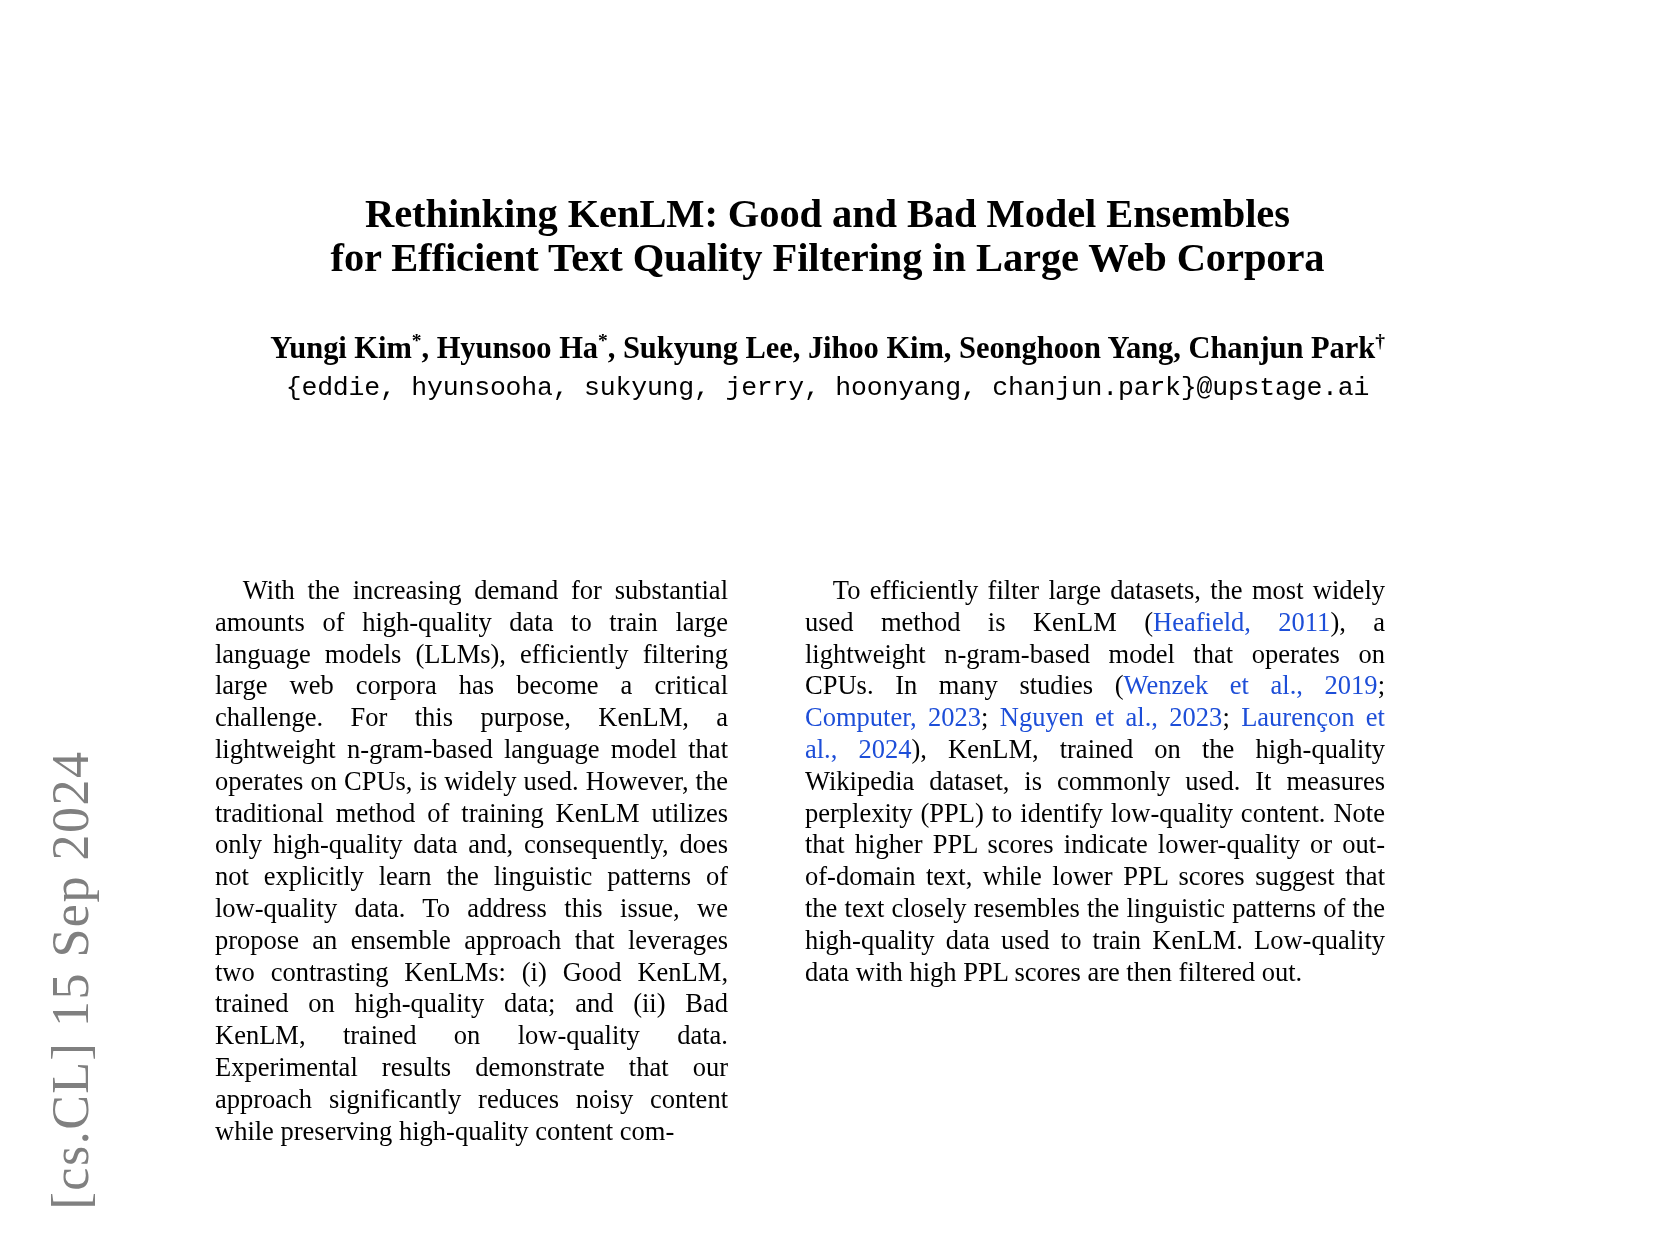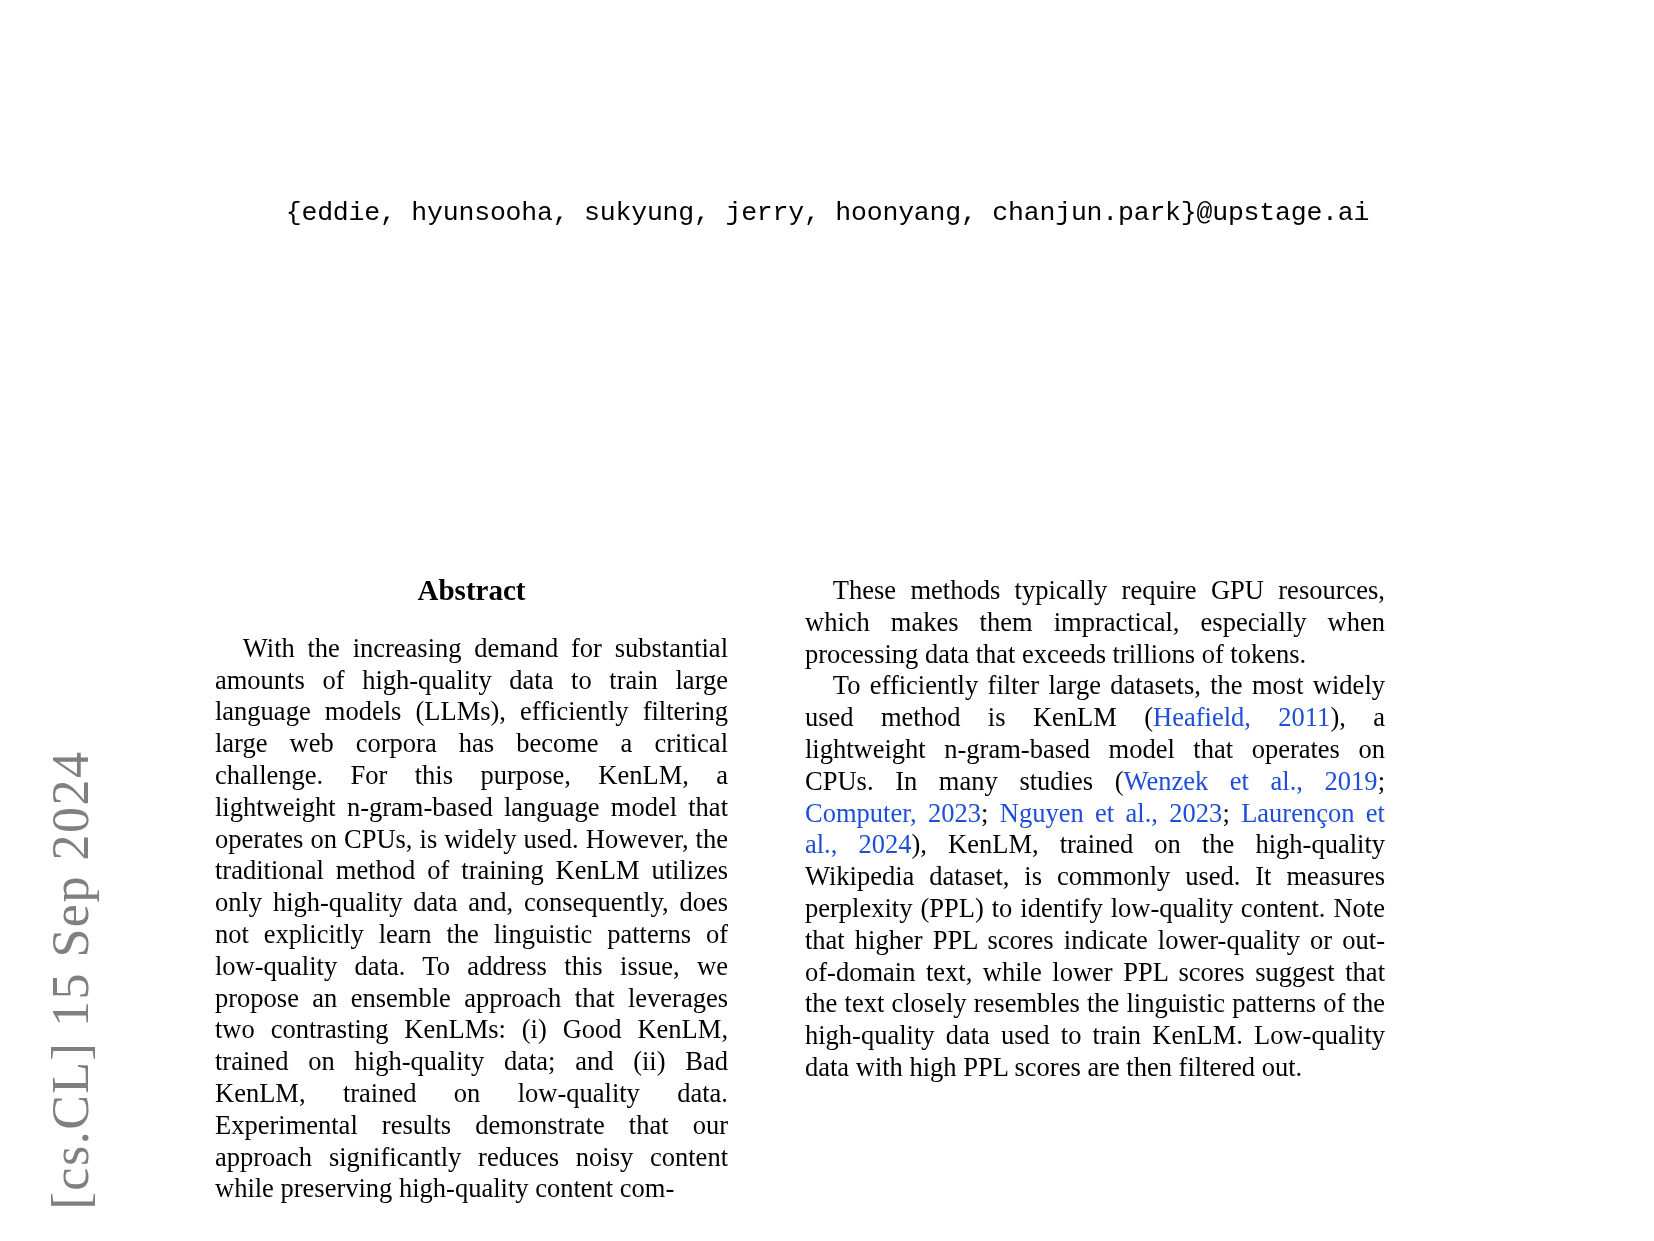--- a/index.html
+++ b/index.html
@@ -125,34 +125,37 @@
 </style>
 </head>
 <body>
 
 <div id="page">
 
   <div id="arxiv-stamp">[cs.CL]  15 Sep 2024</div>
 
   <div id="header-block">
 
+    <div id="paper-title">
+      <span class="tline">Rethinking KenLM: Good and Bad Model Ensembles</span>
+      <span class="tline">for Efficient Text Quality Filtering in Large Web Corpora</span>
+    </div>
 
+    <div id="author-line"><span>Yungi Kim</span><sup>*</sup>, <span>Hyunsoo Ha</span><sup>*</sup>, <span>Sukyung Lee</span>, <span>Jihoo Kim</span>, <span>Seonghoon Yang</span>, <span>Chanjun Park</span><sup>†</sup></div>
 
 
     <div id="emails">{eddie, hyunsooha, sukyung, jerry, hoonyang, chanjun.park}@upstage.ai</div>
 
   </div>
 
   <div id="columns">
 
     <div id="col-left" class="col clip">
-      <div id="abstract-heading">Abstract</div>
       <p class="para" id="abstract-body"><span>With the increasing demand for substantial amounts of high-quality data to train large language models (LLMs), efficiently filtering large web corpora has become a critical challenge. For this purpose, KenLM, a lightweight n-gram-based language model that operates on CPUs, is widely used. However, the traditional method of training KenLM utilizes only high-quality data and, consequently, does not </span><span class="it">explicitly</span><span> learn the linguistic patterns of low-quality data. To address this issue, we propose an ensemble approach that leverages two contrasting KenLMs: (i) </span><span class="it">Good KenLM</span><span>, trained on high-quality data; and (ii) </span><span class="it">Bad KenLM</span><span>, trained on low-quality data. Experimental results demonstrate that our approach significantly reduces noisy content while preserving high-quality content com-</span></p>
     </div>
 
     <div id="col-right" class="col clip">
-      <p class="para" id="right-para-1"><span>These methods typically require GPU resources, which makes them impractical, especially when processing data that exceeds trillions of tokens.</span></p>
       <p class="para" id="right-para-2"><span>To </span><span class="it">efficiently</span><span> filter large datasets, the most widely used method is KenLM (</span><span class="cite">Heafield, 2011</span><span>), a lightweight n-gram-based model that operates on </span><span class="it">CPUs</span><span>. In many studies (</span><span class="cite">Wenzek et al., 2019</span><span>; </span><span class="cite">Computer, 2023</span><span>; </span><span class="cite">Nguyen et al., 2023</span><span>; </span><span class="cite">Laurençon et al., 2024</span><span>), KenLM, trained on the high-quality Wikipedia dataset, is commonly used. It measures perplexity (PPL) to identify low-quality content. Note that higher PPL scores indicate lower-quality or out-of-domain text, while lower PPL scores suggest that the text closely resembles the linguistic patterns of the high-quality data used to train KenLM. Low-quality data with high PPL scores are then filtered out.</span></p>
     </div>
 
   </div>
 
 </div>
 
 </body></html>

